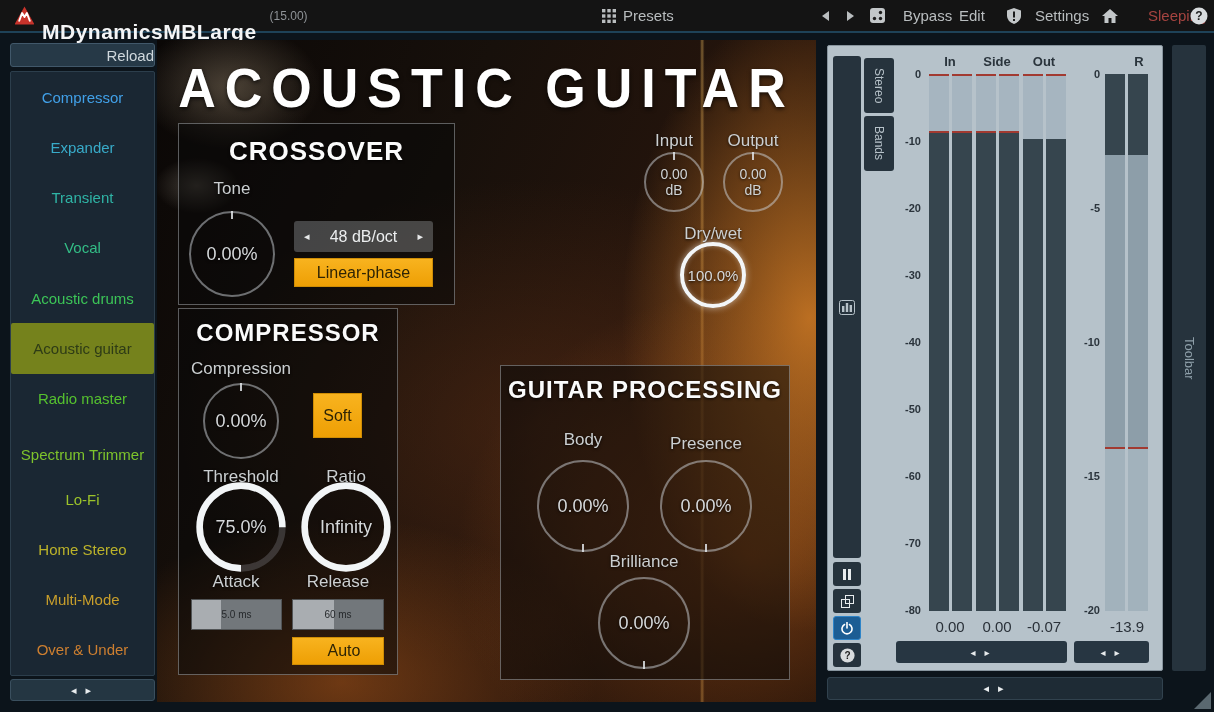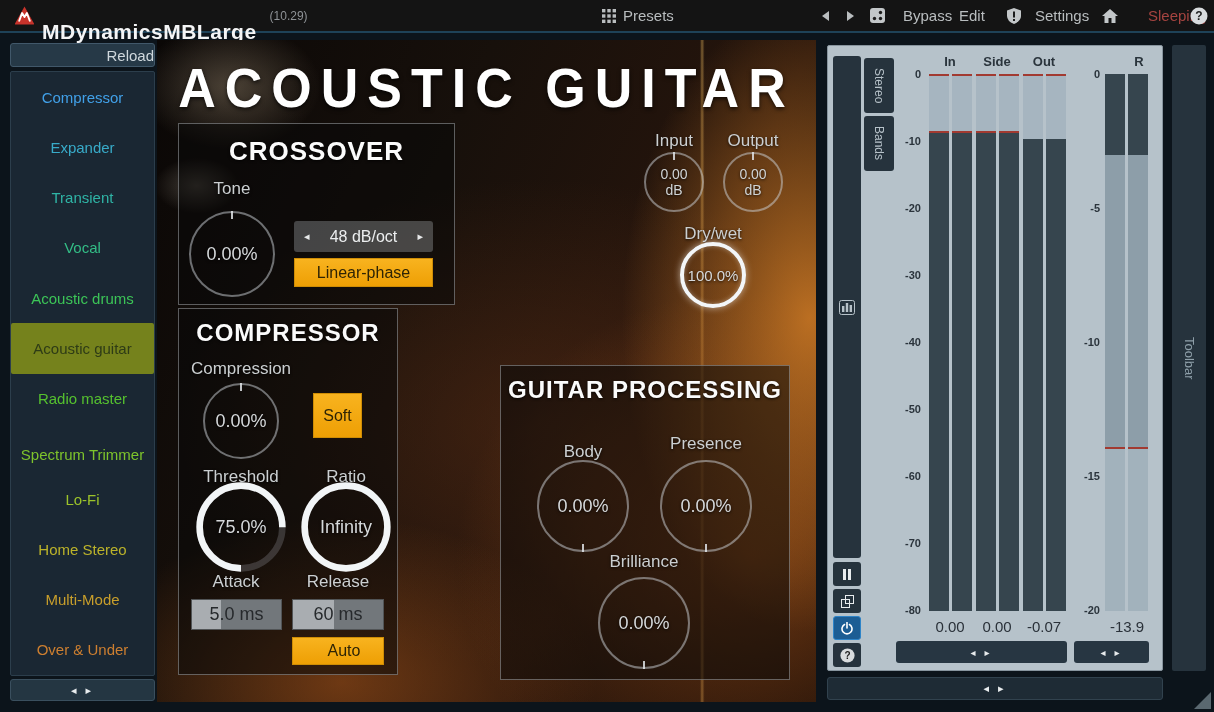--- a/index.html
+++ b/index.html
@@ -45,21 +45,21 @@
   .kv { color:#d6d9db; font-size:18px; text-shadow:0 1px 3px rgba(0,0,0,.8); z-index:2; }
   .kv.small { font-size:15px; }
   .kv2 { display:flex; flex-direction:column; align-items:center; color:#d0d4d6; font-size:14px; line-height:16px; z-index:2; text-shadow:0 1px 3px rgba(0,0,0,.8); }
   .tick { position:absolute; width:2px; height:8px; background:rgba(224,228,232,.85); left:50%; margin-left:-1px; }
   .tick.top { top:-2px; } .tick.bottom { bottom:-2px; }
   .arcsvg { position:absolute; left:-6px; top:-6px; }
 
   .selector { position:absolute; background:rgba(188,192,196,.32); border-radius:3px; display:flex; align-items:center; justify-content:space-between; padding:0 10px; color:#eceeef; font-size:16px; }
   .sel-arrow { font-size:11px; color:#e7e9ea; }
   .obtn { position:absolute; background:linear-gradient(#f8b31f,#ee9f04); border:1px solid #cf8d05; border-radius:0; color:#2e2405; font-size:16px; display:flex; align-items:center; justify-content:center; }
-  .hslider { position:absolute; background:#72777b; border:1px solid #515456; border-radius:0; display:flex; align-items:center; justify-content:center; color:#26292c; font-size:18px; overflow:hidden; }
+  .hslider { position:absolute; background:#72777b; border:1px solid #515456; border-radius:0; display:flex; align-items:center; justify-content:center; color:#26292c; font-size:10px; overflow:hidden; }
   .sl-fill { position:absolute; left:0; top:0; bottom:0; background:#a9adb1; }
   .hslider span { z-index:1; }
 
   
   .rpanel { position:absolute; left:827px; top:45px; width:336px; height:626px; background:#b6c2ca; border:1px solid #87949e; border-radius:2px; }
   .vbar-strip { position:absolute; left:5px; top:10px; width:28px; height:502px; background:#26333d; border-radius:3px; display:flex; align-items:center; justify-content:center; }
   .sq-btn { position:absolute; left:5px; width:28px; height:24px; background:#26333d; border-radius:3px; display:flex; align-items:center; justify-content:center; }
   .sq-btn.power { background:#1c5d94; border:1px solid #2e84c8; }
   .vtab { position:absolute; left:36px; width:30px; height:55px; background:#26333d; border-radius:3px; color:#b7c2c9; font-size:12px; display:flex; align-items:center; justify-content:center; writing-mode:vertical-rl; }
   .scale-lbl { position:absolute; width:40px; text-align:right; font-size:11px; font-weight:700; color:#2b343c; }
@@ -85,21 +85,21 @@
 
   <div class="titlebar">
     <span class="tb-item" style="left:13px;">
       <svg width="23" height="23" viewBox="0 0 24 24">
           <path d="M12 2.5 L22 20.5 Q22 21.5 21 21.5 L3 21.5 Q2 21.5 2 20.5 Z" fill="#c8332b"></path>
           <path d="M6.5 17.5 L9.5 9.5 L12 13.5 L14.5 9.5 L17.5 17.5" stroke="#ffffff" stroke-width="2" fill="none" stroke-linejoin="round" stroke-linecap="round"></path>
         </svg>
     </span>
     <span class="tb-item" style="left:42px;">
       <span class="tb-title">MDynamicsMBLarge</span>
-      <span class="tb-version">(10.29)</span>
+      <span class="tb-version">(15.00)</span>
     </span>
     <span class="tb-item" style="left:602px;">
       <span class="icon">
         <svg width="14" height="14" viewBox="0 0 14 14">
             <g fill="#b9bdbf">
               <rect x="0" y="0" width="3.4" height="3.4"></rect>
               <rect x="5.3" y="0" width="3.4" height="3.4"></rect>
               <rect x="10.6" y="0" width="3.4" height="3.4"></rect>
               <rect x="0" y="5.3" width="3.4" height="3.4"></rect>
               <rect x="5.3" y="5.3" width="3.4" height="3.4"></rect>
@@ -297,21 +297,21 @@
         <i class="sl-fill" style="width:46%"></i>
         <span>60 ms</span>
       </div>
       <div class="obtn" style="left:113px; top:328px; width:92px; height:28px;padding-left:12px;">
           <span>Auto</span>
         </div>
     </div>
 
     <div class="panel" style="left:343px; top:325px; width:290px; height:315px;">
       <div class="p-title" style="top:10px; font-size:24px;">GUITAR PROCESSING</div>
-      <div class="lbl" style="left:32px; top:76px; width:100px;">Body</div>
+      <div class="lbl" style="left:32px; top:64px; width:100px;">Body</div>
       <div class="knob thin" style="left:36px; top:94px; width:92px; height:92px;">
         <span class="tick bottom"></span>
         <span class="kv">0.00%</span>
       </div>
       <div class="lbl" style="left:155px; top:68px; width:100px;">Presence</div>
       <div class="knob thin" style="left:159px; top:94px; width:92px; height:92px;">
         <span class="tick bottom"></span>
         <span class="kv">0.00%</span>
       </div>
       <div class="lbl" style="left:93px; top:186px; width:100px;">Brilliance</div>

